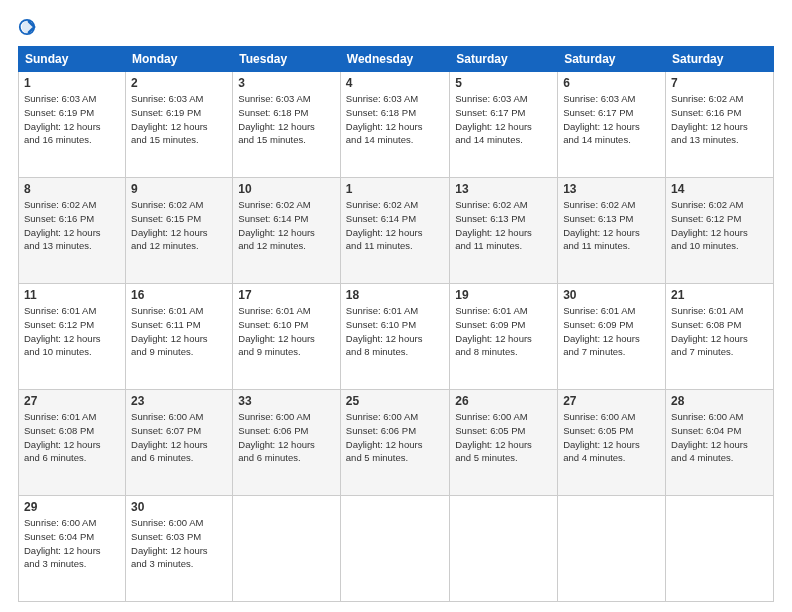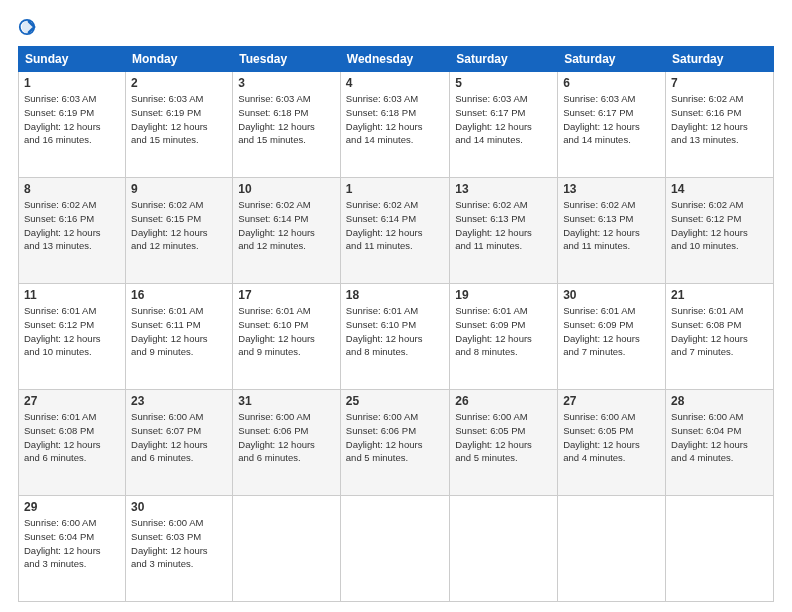--- a/index.html
+++ b/index.html
@@ -223,21 +223,21 @@
         <tr>
           <td>
             <span class="day-num">27</span>
             <div class="day-info">Sunrise: 6:01 AM<br>Sunset: 6:08 PM<br>Daylight: 12 hours<br>and 6 minutes.</div>
           </td>
           <td>
             <span class="day-num">23</span>
             <div class="day-info">Sunrise: 6:00 AM<br>Sunset: 6:07 PM<br>Daylight: 12 hours<br>and 6 minutes.</div>
           </td>
           <td>
-            <span class="day-num">31</span>
+            <span class="day-num">33</span>
             <div class="day-info">Sunrise: 6:00 AM<br>Sunset: 6:06 PM<br>Daylight: 12 hours<br>and 6 minutes.</div>
           </td>
           <td>
             <span class="day-num">25</span>
             <div class="day-info">Sunrise: 6:00 AM<br>Sunset: 6:06 PM<br>Daylight: 12 hours<br>and 5 minutes.</div>
           </td>
           <td>
             <span class="day-num">26</span>
             <div class="day-info">Sunrise: 6:00 AM<br>Sunset: 6:05 PM<br>Daylight: 12 hours<br>and 5 minutes.</div>
           </td>

